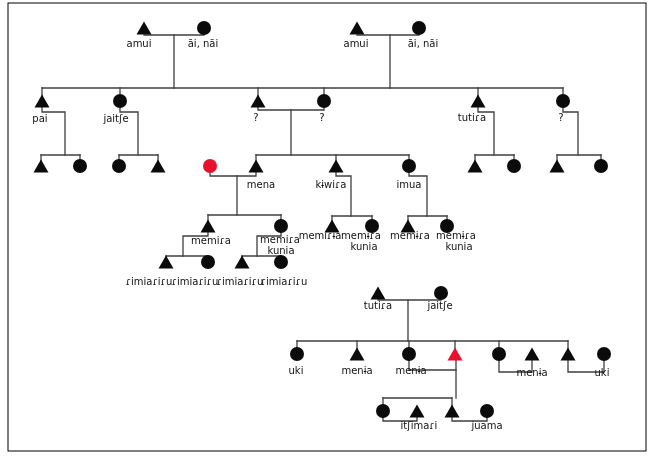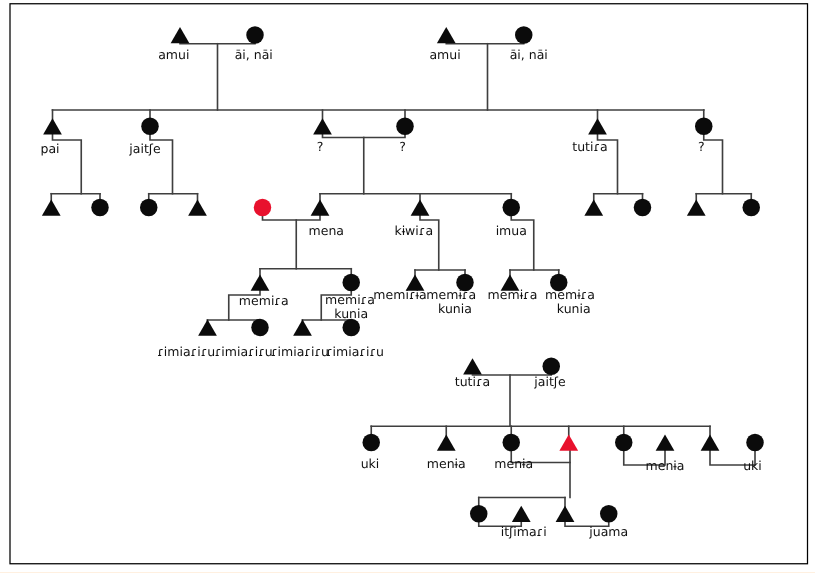--- a/index.html
+++ b/index.html
@@ -1,19 +1,19 @@
 <!DOCTYPE html>
 <html><head>
 <meta charset="utf-8">
 <style>
   html,body{margin:0;padding:0;background:#ffffff;}
   .stage{
     position:relative;
     width:652px;height:458px;
-    background:#fdba74;
+    background:#737373;
     font-family:"DejaVu Sans", sans-serif;
     overflow:hidden;
   }
   .stage svg{position:absolute;left:0;top:0;}
   text{font-family:"DejaVu Sans", sans-serif;}
 </style>
 </head>
 <body>
 
 <div class="stage">

